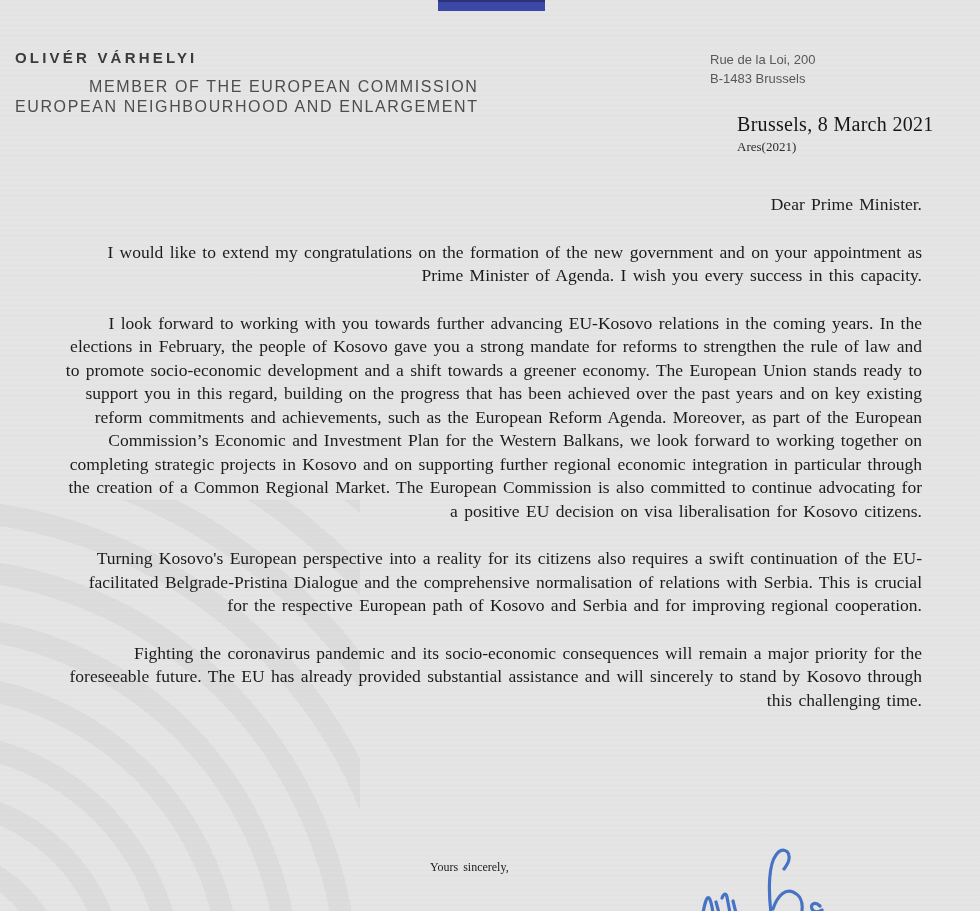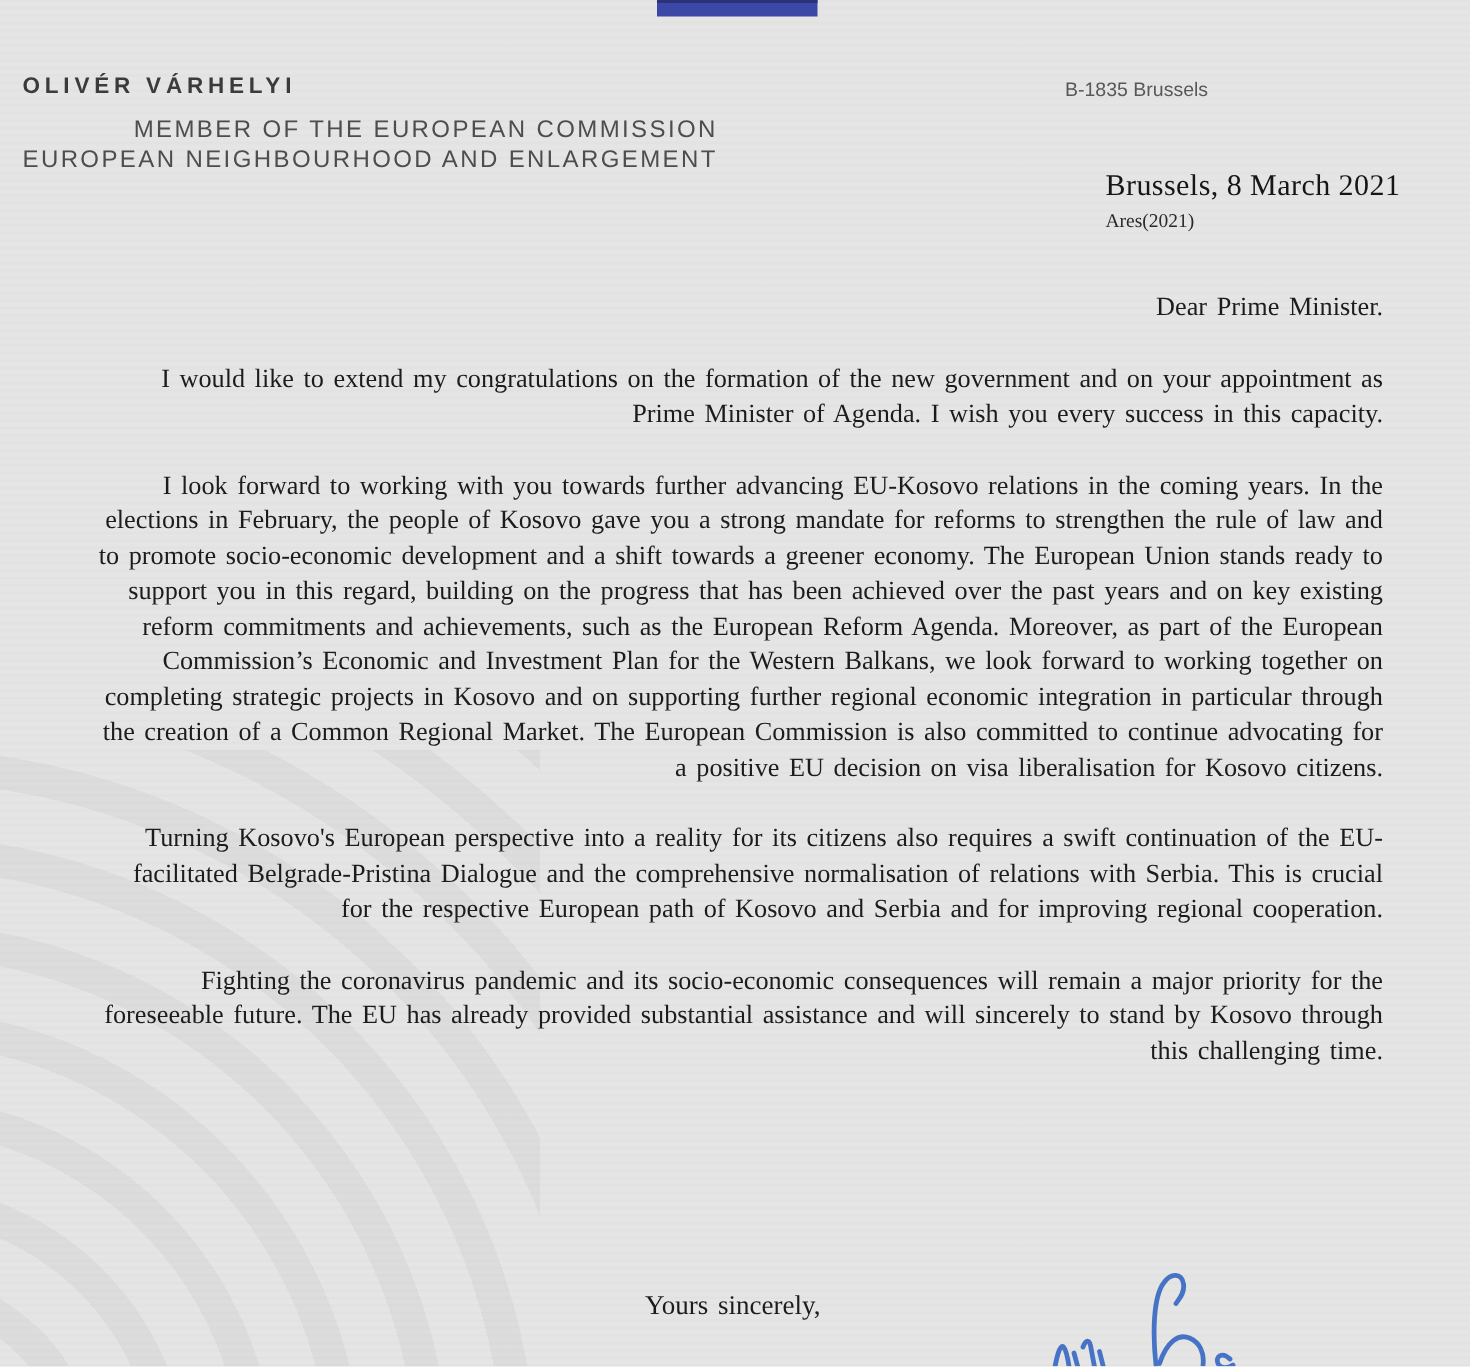--- a/index.html
+++ b/index.html
@@ -88,21 +88,21 @@
     font-size: 17.5px;
     line-height: 23.5px;
     word-spacing: 2px;
   }
   .body-block p { margin: 0 0 24px 0; text-align: right; }
   .salutation { text-align: left; }
   .para { text-align: justify; }
   .sign-off {
     position: absolute;
     left: 430px; top: 860px;
-    font-size: 18px;
+    font-size: 12px;
     word-spacing: 2px;
   }
   .signature-svg {
     position: absolute;
     left: 680px; top: 840px;
     width: 170px; height: 71px;
   }
 </style>
 </head>
 <body>
@@ -113,21 +113,22 @@
 
   <div class="flag-bar"></div>
 
   <div class="header-block">
     <div class="header-name">OLIVÉR VÁRHELYI</div>
     <div class="header-title">MEMBER OF THE EUROPEAN COMMISSION</div>
     <div class="header-title">EUROPEAN NEIGHBOURHOOD AND ENLARGEMENT</div>
   </div>
 
   <div class="contact-block">
-    <div>B-1835 Brussels</div>
+    <div>Rue de la Loi, 200</div>
+    <div>B-1483 Brussels</div>
   </div>
 
   <div class="dateline">
     <div class="place-date">Brussels, 8 March 2021</div>
     <div class="reference">Ares(2021)</div>
   </div>
 
   <div class="body-block">
     <p class="salutation">Dear Prime Minister.</p>
     <p class="para">I would like to extend my congratulations on the formation of the new government and on your appointment as Prime Minister of Agenda. I wish you every success in this capacity.</p>

